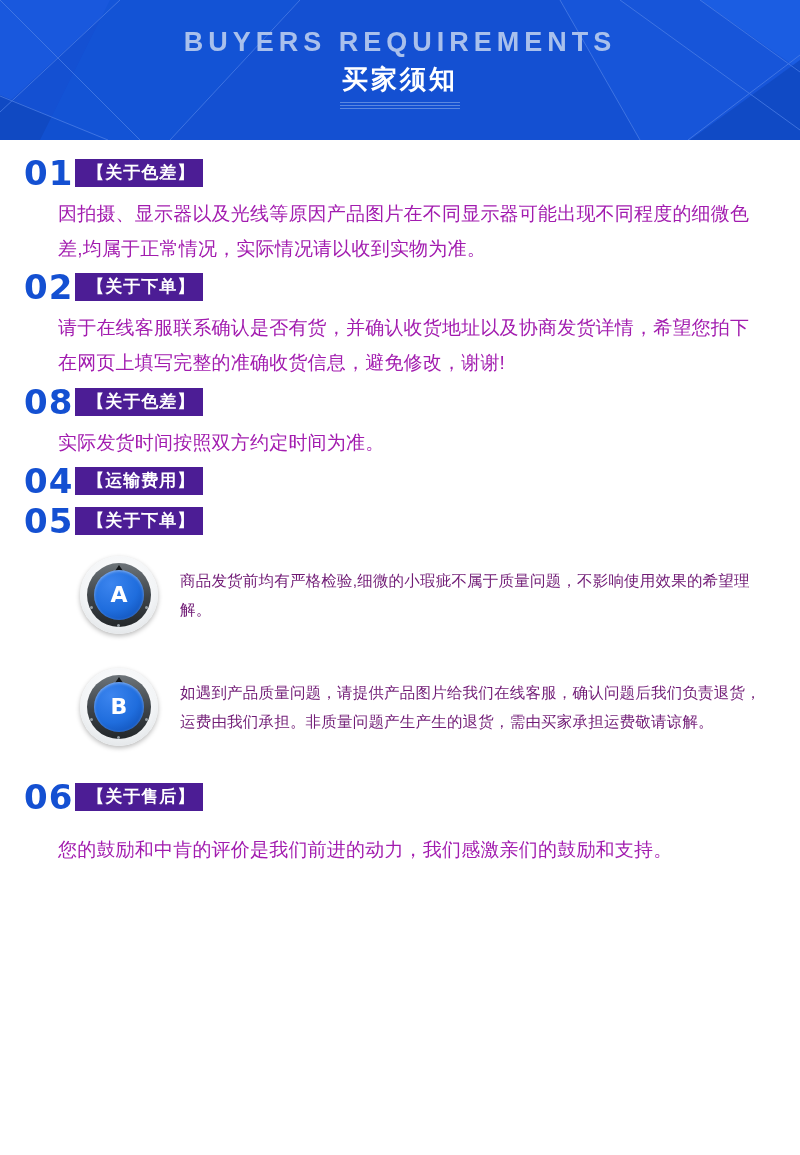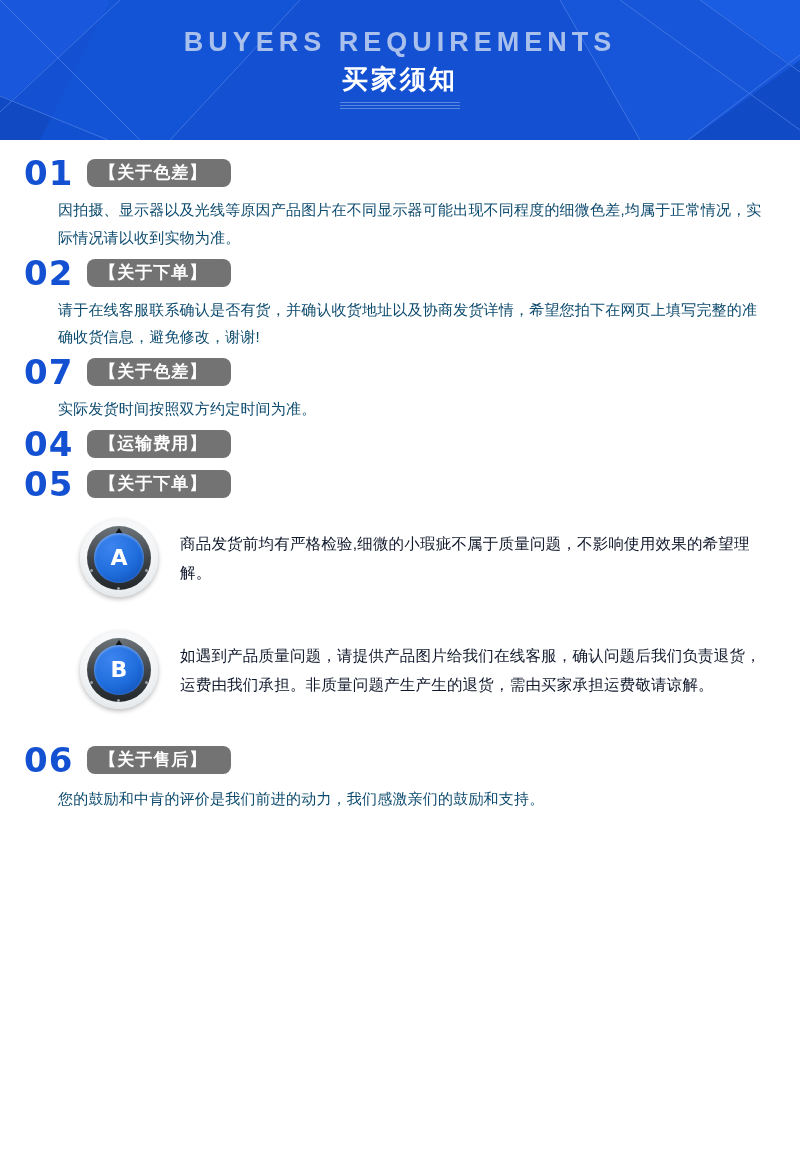--- a/index.html
+++ b/index.html
@@ -67,46 +67,45 @@
   
   .content {
     padding: 16px 24px 30px 24px;
   }
   .section {
     margin-bottom: 4px;
   }
   .sec-head {
     display: flex;
     align-items: center;
-    gap: 14px;
+    gap: 2px;
     margin-bottom: 6px;
   }
   .num {
     color: #1450d2;
     font-size: 34px;
     font-weight: bold;
     line-height: 1;
     letter-spacing: 1px;
     font-family: "DejaVu Sans", sans-serif;
     min-width: 44px;
   }
   .tagbox {
-    background: #737373;
+    background: #4c1d95;
     color: #ffffff;
     font-size: 17px;
     font-weight: bold;
-    padding: 5px 24px 6px 12px;
+    padding: 5px 8px 6px 12px;
     line-height: 1;
     letter-spacing: 1px;
     white-space: nowrap;
-    border-radius: 8px;
   }
   .body-text {
-    color: #0c4a6e;
-    font-size: 15px;
+    color: #a21caf;
+    font-size: 19px;
     line-height: 1.85;
     margin: 4px 0 0 34px;
     padding-right: 8px;
     letter-spacing: 0.2px;
   }
 
   
   .bullets {
     margin: 18px 0 4px 0;
   }
@@ -165,28 +164,28 @@
     position: absolute;
     width: 3px; height: 3px;
     border-radius: 50%;
     background: #9aa2a8;
   }
   .knob .dot.l { left: 10px; top: 50px; }
   .knob .dot.r { right: 10px; top: 50px; }
   .knob .dot.b { left: 37px; bottom: 7px; }
 
   .bullet-text {
-    color: #0f172a;
+    color: #701a75;
     font-size: 15.5px;
     line-height: 1.9;
     padding-top: 10px;
     letter-spacing: 0.2px;
   }
   .last-text {
-    margin-top: 8px;
+    margin-top: 18px;
   }
 </style>
 </head>
 <body>
 
 <div class="page">
 
   <div class="banner">
     <div class="facets">
       <svg width="800" height="140" viewBox="0 0 800 140" xmlns="http://www.w3.org/2000/svg">
@@ -230,21 +229,21 @@
     <div class="section">
       <div class="sec-head">
         <div class="num">02</div>
         <div class="tagbox">【关于下单】</div>
       </div>
       <div class="body-text">请于在线客服联系确认是否有货，并确认收货地址以及协商发货详情，希望您拍下在网页上填写完整的准确收货信息，避免修改，谢谢!</div>
     </div>
 
     <div class="section">
       <div class="sec-head">
-        <div class="num">07</div>
+        <div class="num">08</div>
         <div class="tagbox">【关于色差】</div>
       </div>
       <div class="body-text">实际发货时间按照双方约定时间为准。</div>
     </div>
 
     <div class="section">
       <div class="sec-head">
         <div class="num">04</div>
         <div class="tagbox">【运输费用】</div>
       </div>

